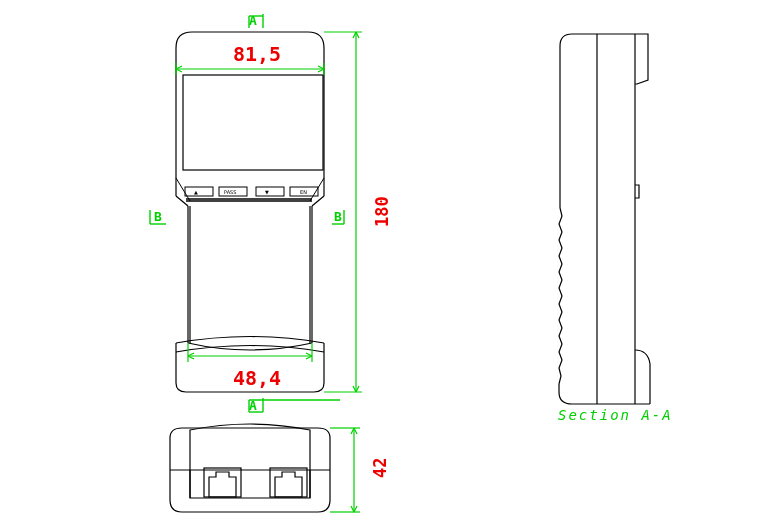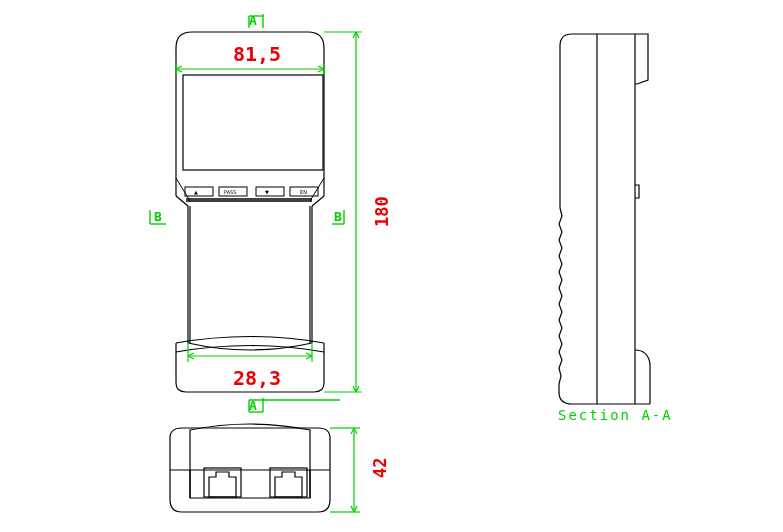--- a/index.html
+++ b/index.html
@@ -251,32 +251,32 @@
       <path d="M 635 185 L 639 185 L 639 198 L 635 198"></path>
     </g>
 
   </svg>
 
 
   <div class="lbl dim-red" style="left:233px; top:44px;">81,5</div>
 
   <div class="lbl dim-red-v" style="left:374px; top:227px;">180</div>
 
-  <div class="lbl dim-red" style="left:233px; top:368px;">28,3</div>
+  <div class="lbl dim-red" style="left:233px; top:368px;">48,4</div>
 
   <div class="lbl dim-red-v" style="left:372px; top:478px;">42</div>
 
   <div class="lbl mark-green" style="left:249px; top:14px;">A</div>
 
   <div class="lbl mark-green" style="left:249px; top:399px;">A</div>
 
   <div class="lbl mark-green" style="left:154px; top:210px;">B</div>
 
   <div class="lbl mark-green" style="left:334px; top:210px;">B</div>
 
-  <div class="lbl sect-green" style="left:558px; top:408px;">Section A-A</div>
+  <div class="lbl sect-green" style="left:558px; top:408px;font-style:italic;">Section A-A</div>
 
   <div class="btn-txt" style="left:194px; top:189px;">▲</div>
   <div class="btn-txt" style="left:224px; top:189px;">PASS</div>
   <div class="btn-txt" style="left:265px; top:189px;">▼</div>
   <div class="btn-txt" style="left:300px; top:189px;">EN</div>
 
 </div>
 
 </body></html>

